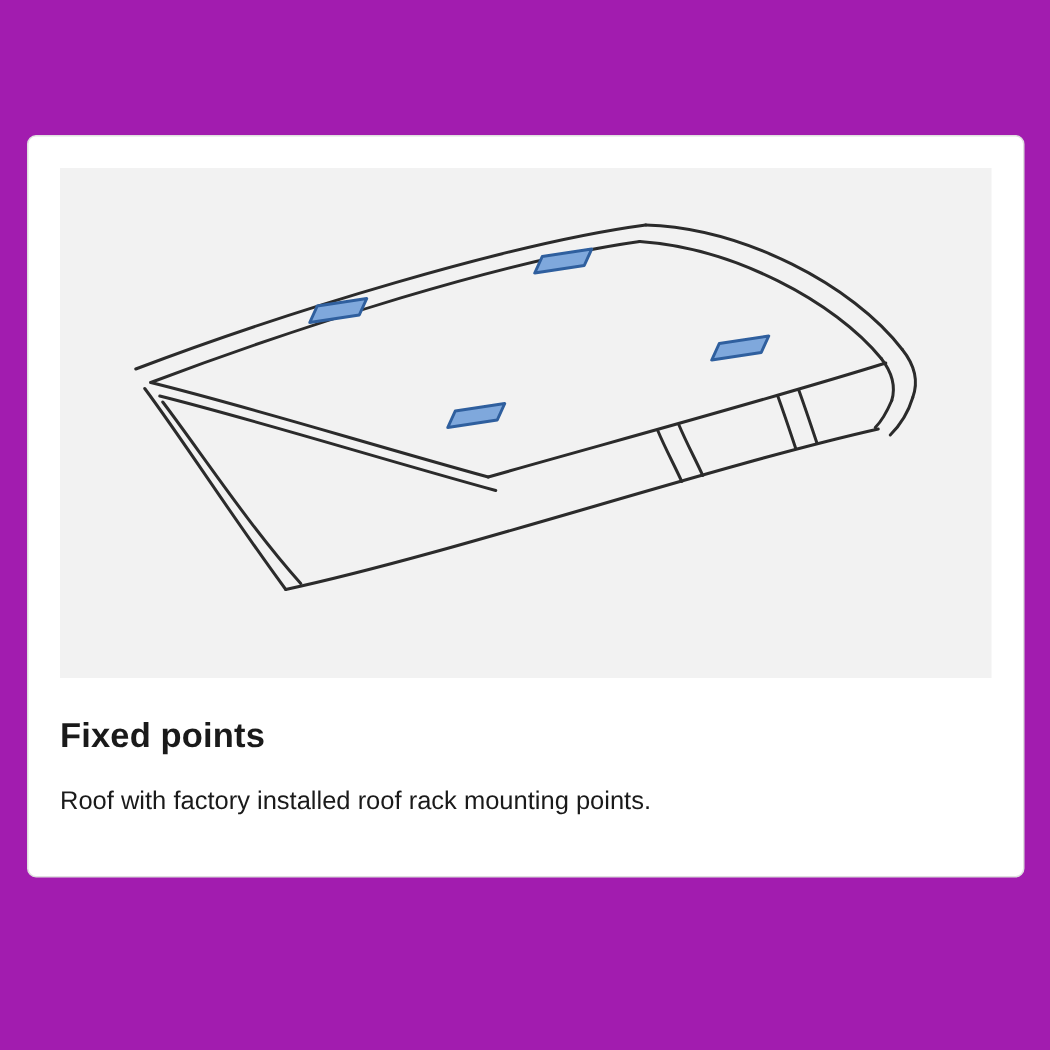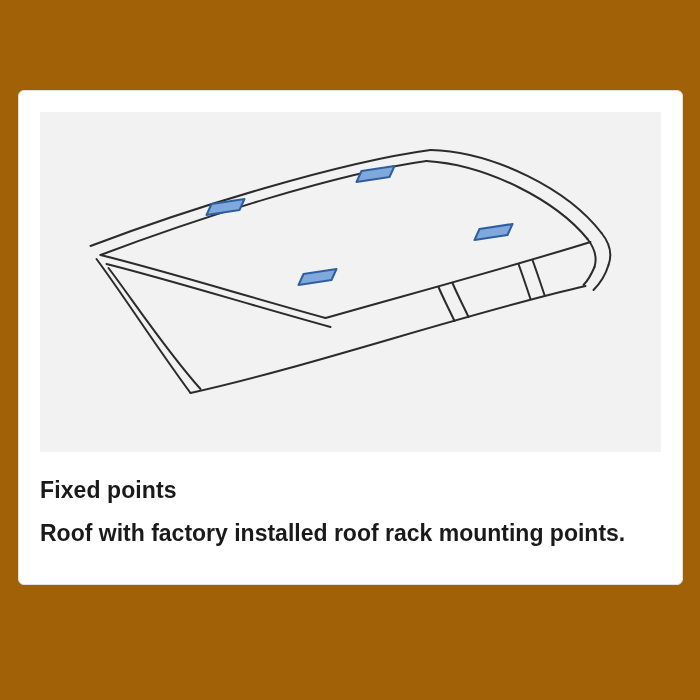--- a/index.html
+++ b/index.html
@@ -6,21 +6,21 @@
   html, body { margin: 0; padding: 0; }
   body {
     background: #ffffff;
     font-family: "Liberation Sans", sans-serif;
     color: var(--text-color, #1a1a1a);
   }
   .page {
     position: relative;
     width: 700px;
     height: 700px;
-    background: #a16207;
+    background: #a21caf;
     overflow: hidden;
   }
   .card {
     position: absolute;
     left: 18px;
     top: 90px;
     width: 665px;
     background: #ffffff;
     border: 1px solid var(--card-border, #e0e0e0);
     border-radius: 6px;
@@ -46,22 +46,22 @@
   }
   .card-heading {
     margin: 24px 0 0 0;
     font-size: 23px;
     font-weight: 600;
     line-height: 28px;
     letter-spacing: 0.1px;
   }
   .card-description {
     margin: 13px 0 0 0;
-    font-size: 23px;
-    font-weight: 700;
+    font-size: 17px;
+    font-weight: 400;
     line-height: 33px;
     max-width: 590px;
   }
 </style>
 </head>
 <body>
 
 <div class="page">
   <div class="card">
 

